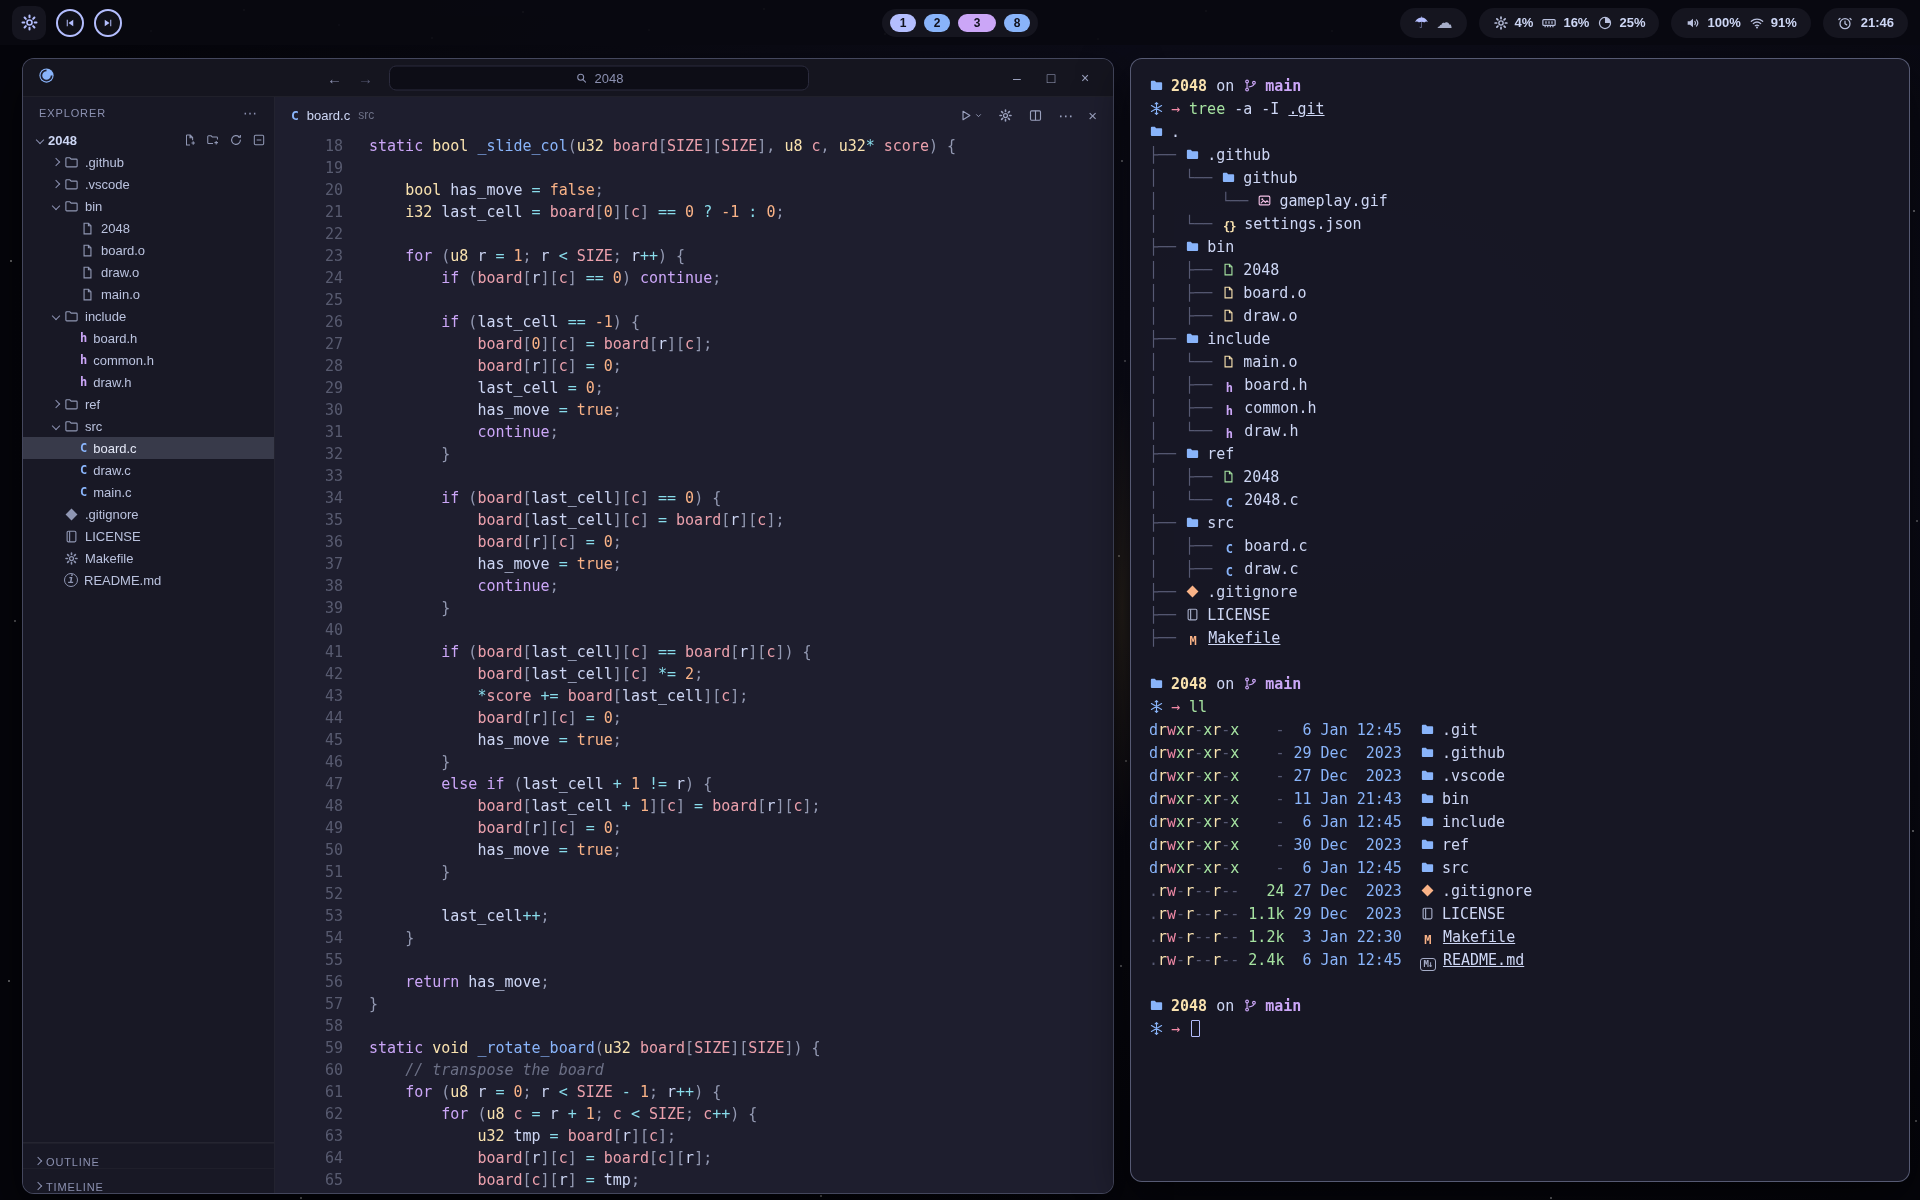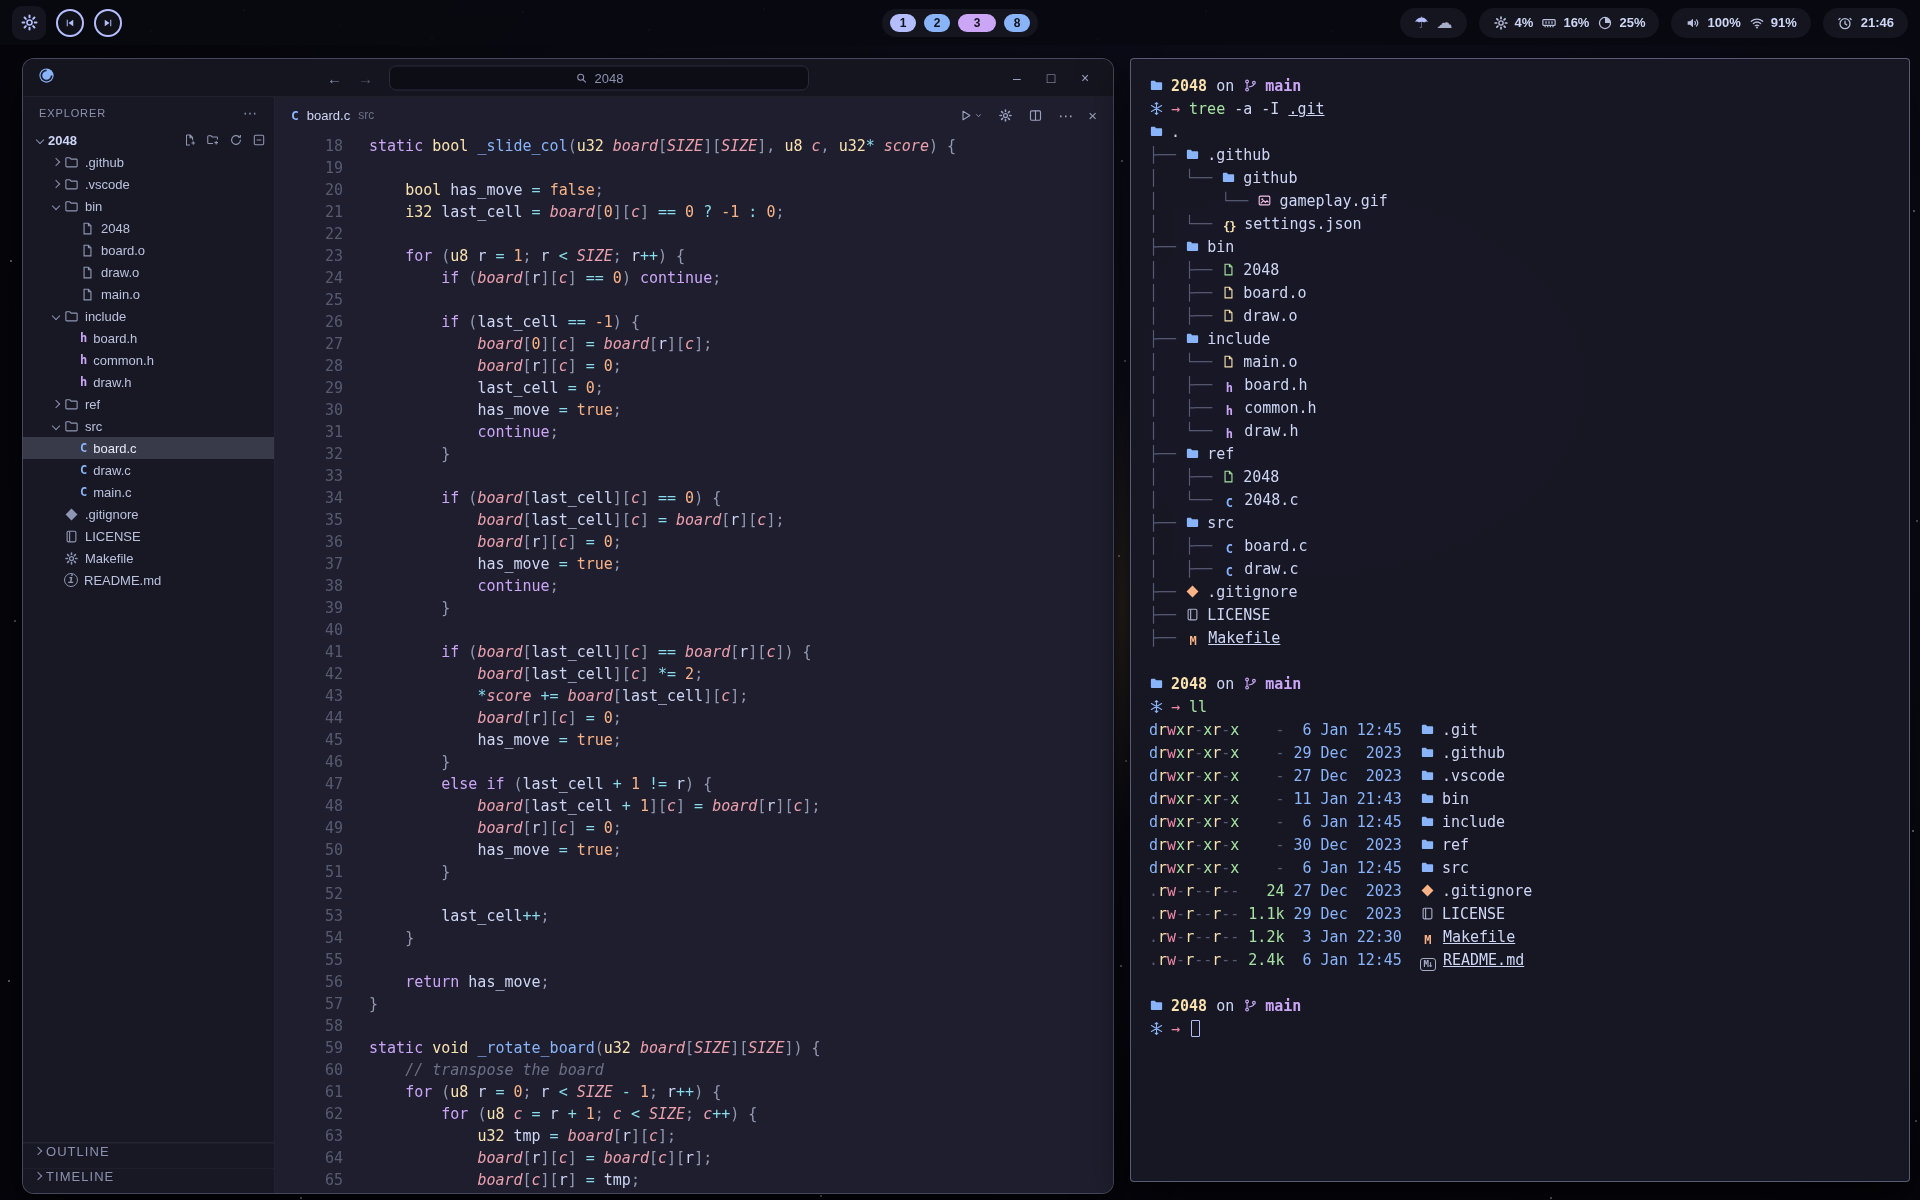--- a/index.html
+++ b/index.html
@@ -96,21 +96,21 @@
 .tlabel{overflow:hidden;text-overflow:ellipsis}
 .chev{width:15px;height:14px;position:relative;flex:none}
 .chev.closed::before,.chev.open::before{content:'';position:absolute;left:4px;top:4px;width:5px;height:5px;
  border-right:1.4px solid #8b90b0;border-bottom:1.4px solid #8b90b0}
 .chev.closed::before{transform:rotate(-45deg)}
 .chev.open::before{transform:rotate(45deg)}
 .root-actions{margin-left:auto;display:flex;gap:9px;align-items:center}
 .root-actions .ricon{color:#9aa0bd;cursor:pointer;display:flex}
 .root-actions .svgi{width:14px;height:14px}
 .vs-panels{margin-top:auto;border-top:1px solid rgba(255,255,255,.06)}
-.panel-row{height:25px;display:flex;align-items:flex-start;padding:0 8px;color:#8b90b0;font-size:13px;
+.panel-row{height:25px;display:flex;align-items:flex-end;padding:0 8px;color:#8b90b0;font-size:11px;
  letter-spacing:.08em;cursor:pointer;border-top:1px solid rgba(255,255,255,.03)}
 
 
 .vs-editor{flex:1;display:flex;flex-direction:column;min-width:0;background:var(--base)}
 .vs-tabbar{height:36px;flex:none;display:flex;align-items:center;padding:0 16px}
 .vs-tab{display:flex;align-items:center;gap:8px;cursor:pointer}
 .vs-tab .txti-c{color:var(--blue);font-size:13px}
 .tab-file{font-size:13px;color:var(--text)}
 .tab-dir{font-size:12px;color:var(--ov)}
 .vs-actions{margin-left:auto;display:flex;align-items:center;gap:15px;color:#9aa0bd}
@@ -119,29 +119,29 @@
 .vs-actions .chevd-svg{width:9px;height:9px;margin-left:1px}
 .vs-actions .atxt{font-size:15px;line-height:15px}
 .vs-code{flex:1;overflow:hidden;font-family:"DejaVu Sans Mono",monospace;font-size:15px;line-height:22px;
  white-space:pre;padding-top:2px;cursor:text}
 .code-line{display:flex;height:22px}
 .ln{width:94px;flex:none;text-align:right;padding-right:26px;color:#585b70}
 .lb{flex:1}
 .tk-k{color:var(--mauve)}
 .tk-t{color:var(--yellow);}
 .tk-f{color:var(--blue)}
-.tk-v{color:var(--maroon);font-style:italic}
+.tk-v{color:var(--maroon);}
 .tk-n{color:var(--peach)}
 .tk-o{color:var(--sky)}
 .tk-p{color:#9399b2}
 .tk-c{color:#6c7086;font-style:italic}
 .tk-d{color:var(--text)}
 
 
-.terminal{position:absolute;left:1130px;top:58px;width:780px;height:1124px;border-radius:4px;
+.terminal{position:absolute;left:1130px;top:58px;width:780px;height:1124px;border-radius:12px;
  background:rgba(24,24,37,.97);border:1px solid rgba(150,158,194,.5);box-shadow:0 18px 50px rgba(0,0,0,.6);
  padding:16px 18px;font-family:"DejaVu Sans Mono",monospace;font-size:15px;overflow:hidden;cursor:text}
 .tline{white-space:pre;height:23px;line-height:23px}
 .tline .ic{margin-right:7px;width:16px;text-align:center}
 .tline .svgi{width:15px;height:15px;vertical-align:-2px}
 .cursor{display:inline-block;width:9px;height:17px;border:1.5px solid #b4befe;border-radius:1px;
  vertical-align:-3px;margin-left:2px}
 </style>
 </head>
 <body>

